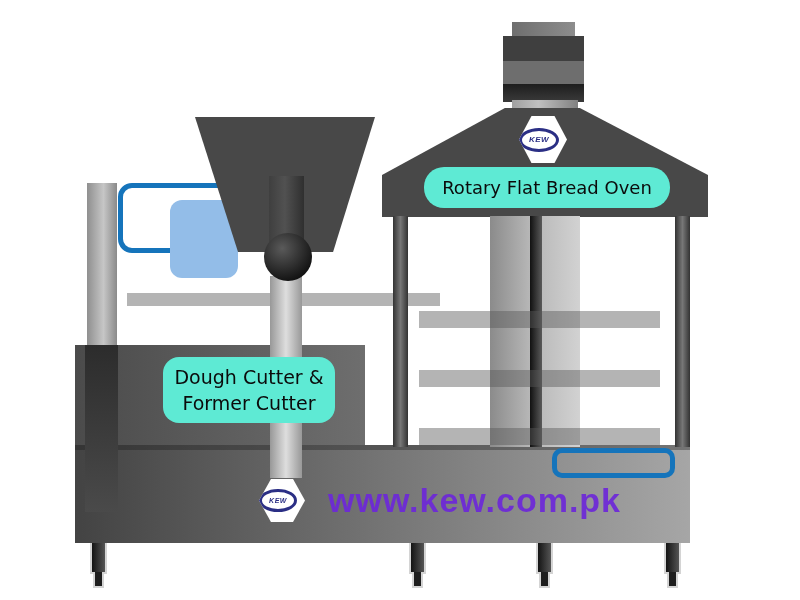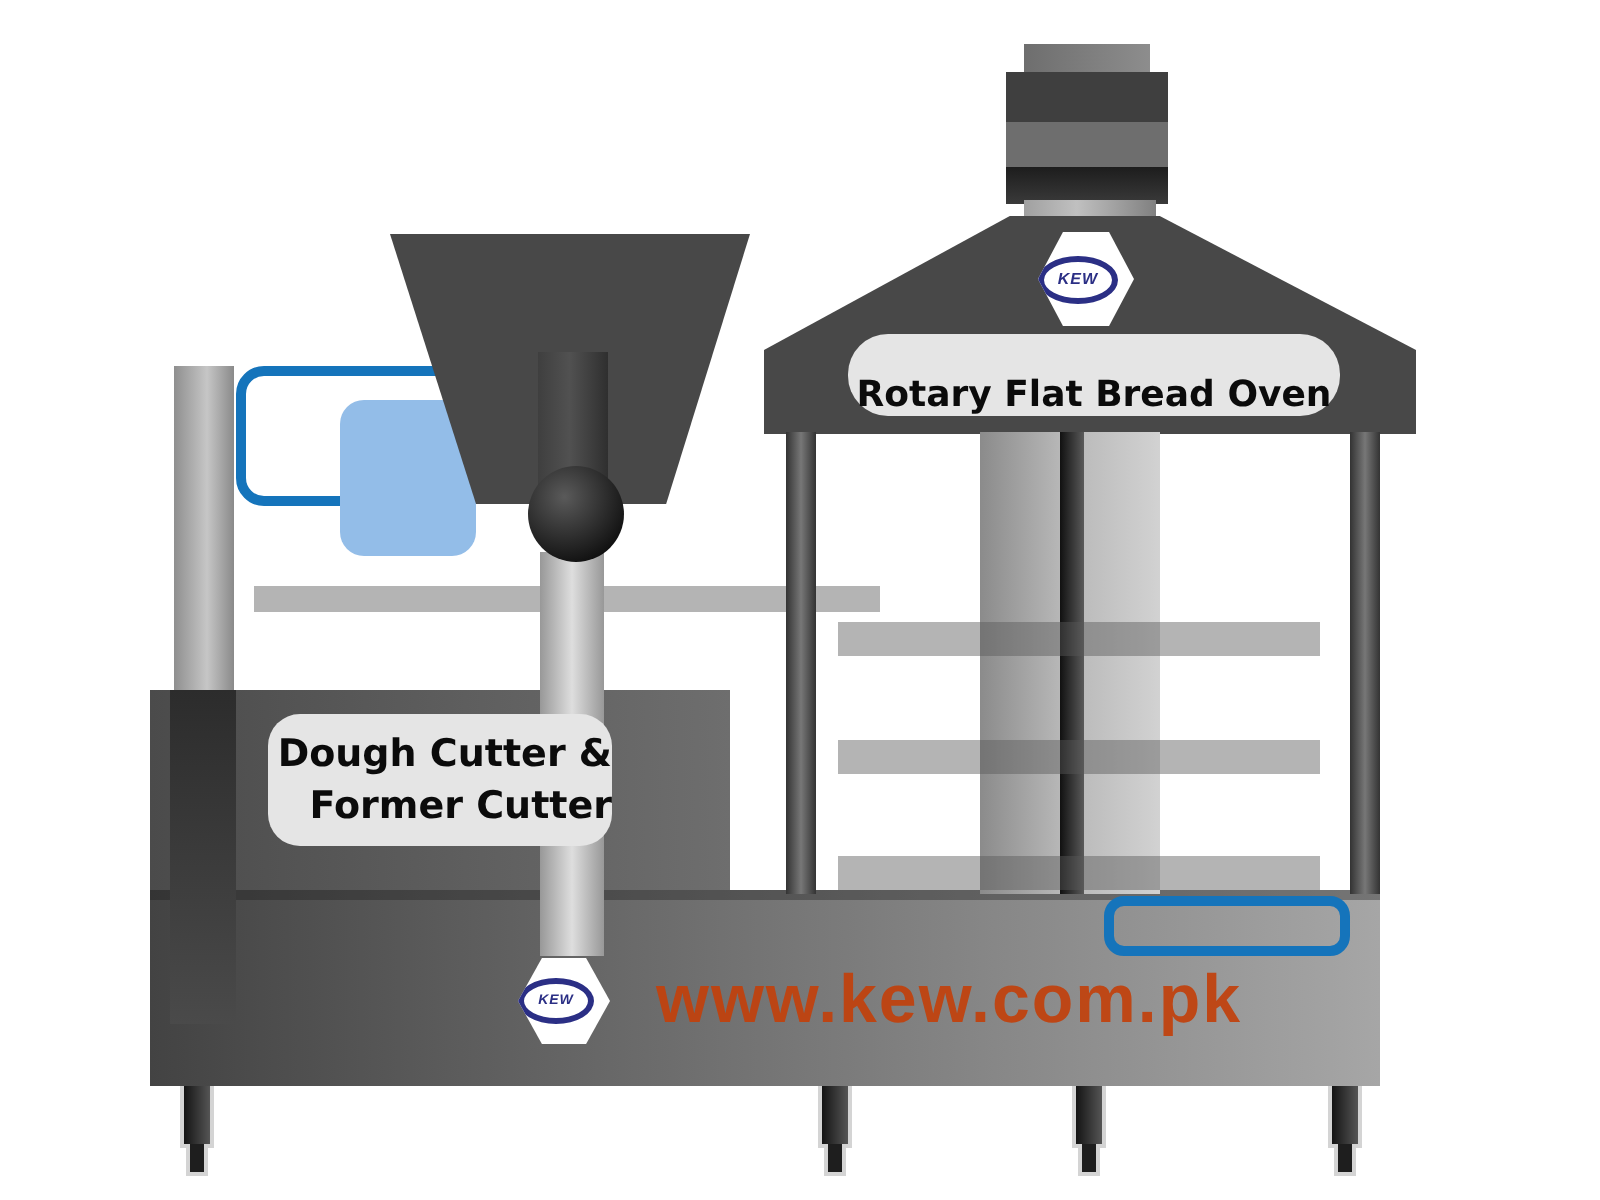--- a/index.html
+++ b/index.html
@@ -46,44 +46,44 @@
   .col-light1{left:490px;top:216px;width:40px;height:231px;
     background:linear-gradient(90deg,#8b8b8b,#b7b7b7);}
   .col-dark{left:530px;top:216px;width:12px;height:231px;
     background:linear-gradient(90deg,#111,#5a5a5a);}
   .col-light2{left:542px;top:216px;width:38px;height:231px;
     background:linear-gradient(90deg,#bcbcbc,#d2d2d2);}
   .shelf{left:419px;width:241px;height:17px;background:rgba(88,88,88,0.45);}
   .shelf1{top:311px;}.shelf2{top:370px;}.shelf3{top:428px;}
 
   
-  .pill{background:#e5e5e5;color:#0b0b0b;font-weight:bold;
-    display:flex;align-items:flex-end;justify-content:center;text-align:center;}
+  .pill{background:#5eead4;color:#0b0b0b;font-weight:normal;
+    display:flex;align-items:center;justify-content:center;text-align:center;}
   .oven-label{left:424px;top:167px;width:246px;height:41px;border-radius:20px;font-size:18px;}
-  .cutter-label{left:134px;top:357px;width:172px;height:66px;border-radius:16px;
+  .cutter-label{left:163px;top:357px;width:172px;height:66px;border-radius:16px;
     font-size:19px;line-height:26px;flex-direction:column;}
 
   
   .hex{clip-path:polygon(26% 0,74% 0,100% 50%,74% 100%,26% 100%,0 50%);
     background:#ffffff;display:flex;align-items:center;justify-content:flex-start;}
   .logo-top{left:519px;top:116px;width:48px;height:47px;}
   .logo-bottom{left:259px;top:479px;width:46px;height:43px;}
   .logo-ellipse{border:3px solid #2b2f85;border-radius:50%;width:34px;height:18px;
     display:flex;align-items:center;justify-content:center;
     font-size:8px;font-weight:bold;font-style:italic;color:#2b2f85;letter-spacing:0.5px;
     font-family:"Liberation Sans",sans-serif;}
   .logo-bottom .logo-ellipse{width:32px;height:17px;font-size:7px;}
 
   
   .base-blue-rect{left:552px;top:448px;width:123px;height:30px;
     border:5px solid #1574bb;border-radius:10px;box-sizing:border-box;}
   .website{left:328px;top:480px;width:335px;height:40px;
     display:flex;align-items:center;
     font-family:"Liberation Sans",sans-serif;font-weight:bold;font-size:34px;
-    letter-spacing:1px;color:#c2410c;opacity:0.92;}
+    letter-spacing:1px;color:#6d28d9;opacity:0.92;}
 
   
   .foot{top:543px;width:17px;height:31px;box-sizing:border-box;
     background:linear-gradient(90deg,#141414,#555);border:2px solid #d4d4d4;border-top:none;}
   .foot-tip{top:572px;width:11px;height:16px;box-sizing:border-box;
     background:#1e1e1e;border:2px solid #d4d4d4;border-top:none;}
 </style>
 </head>
 <body>
 

